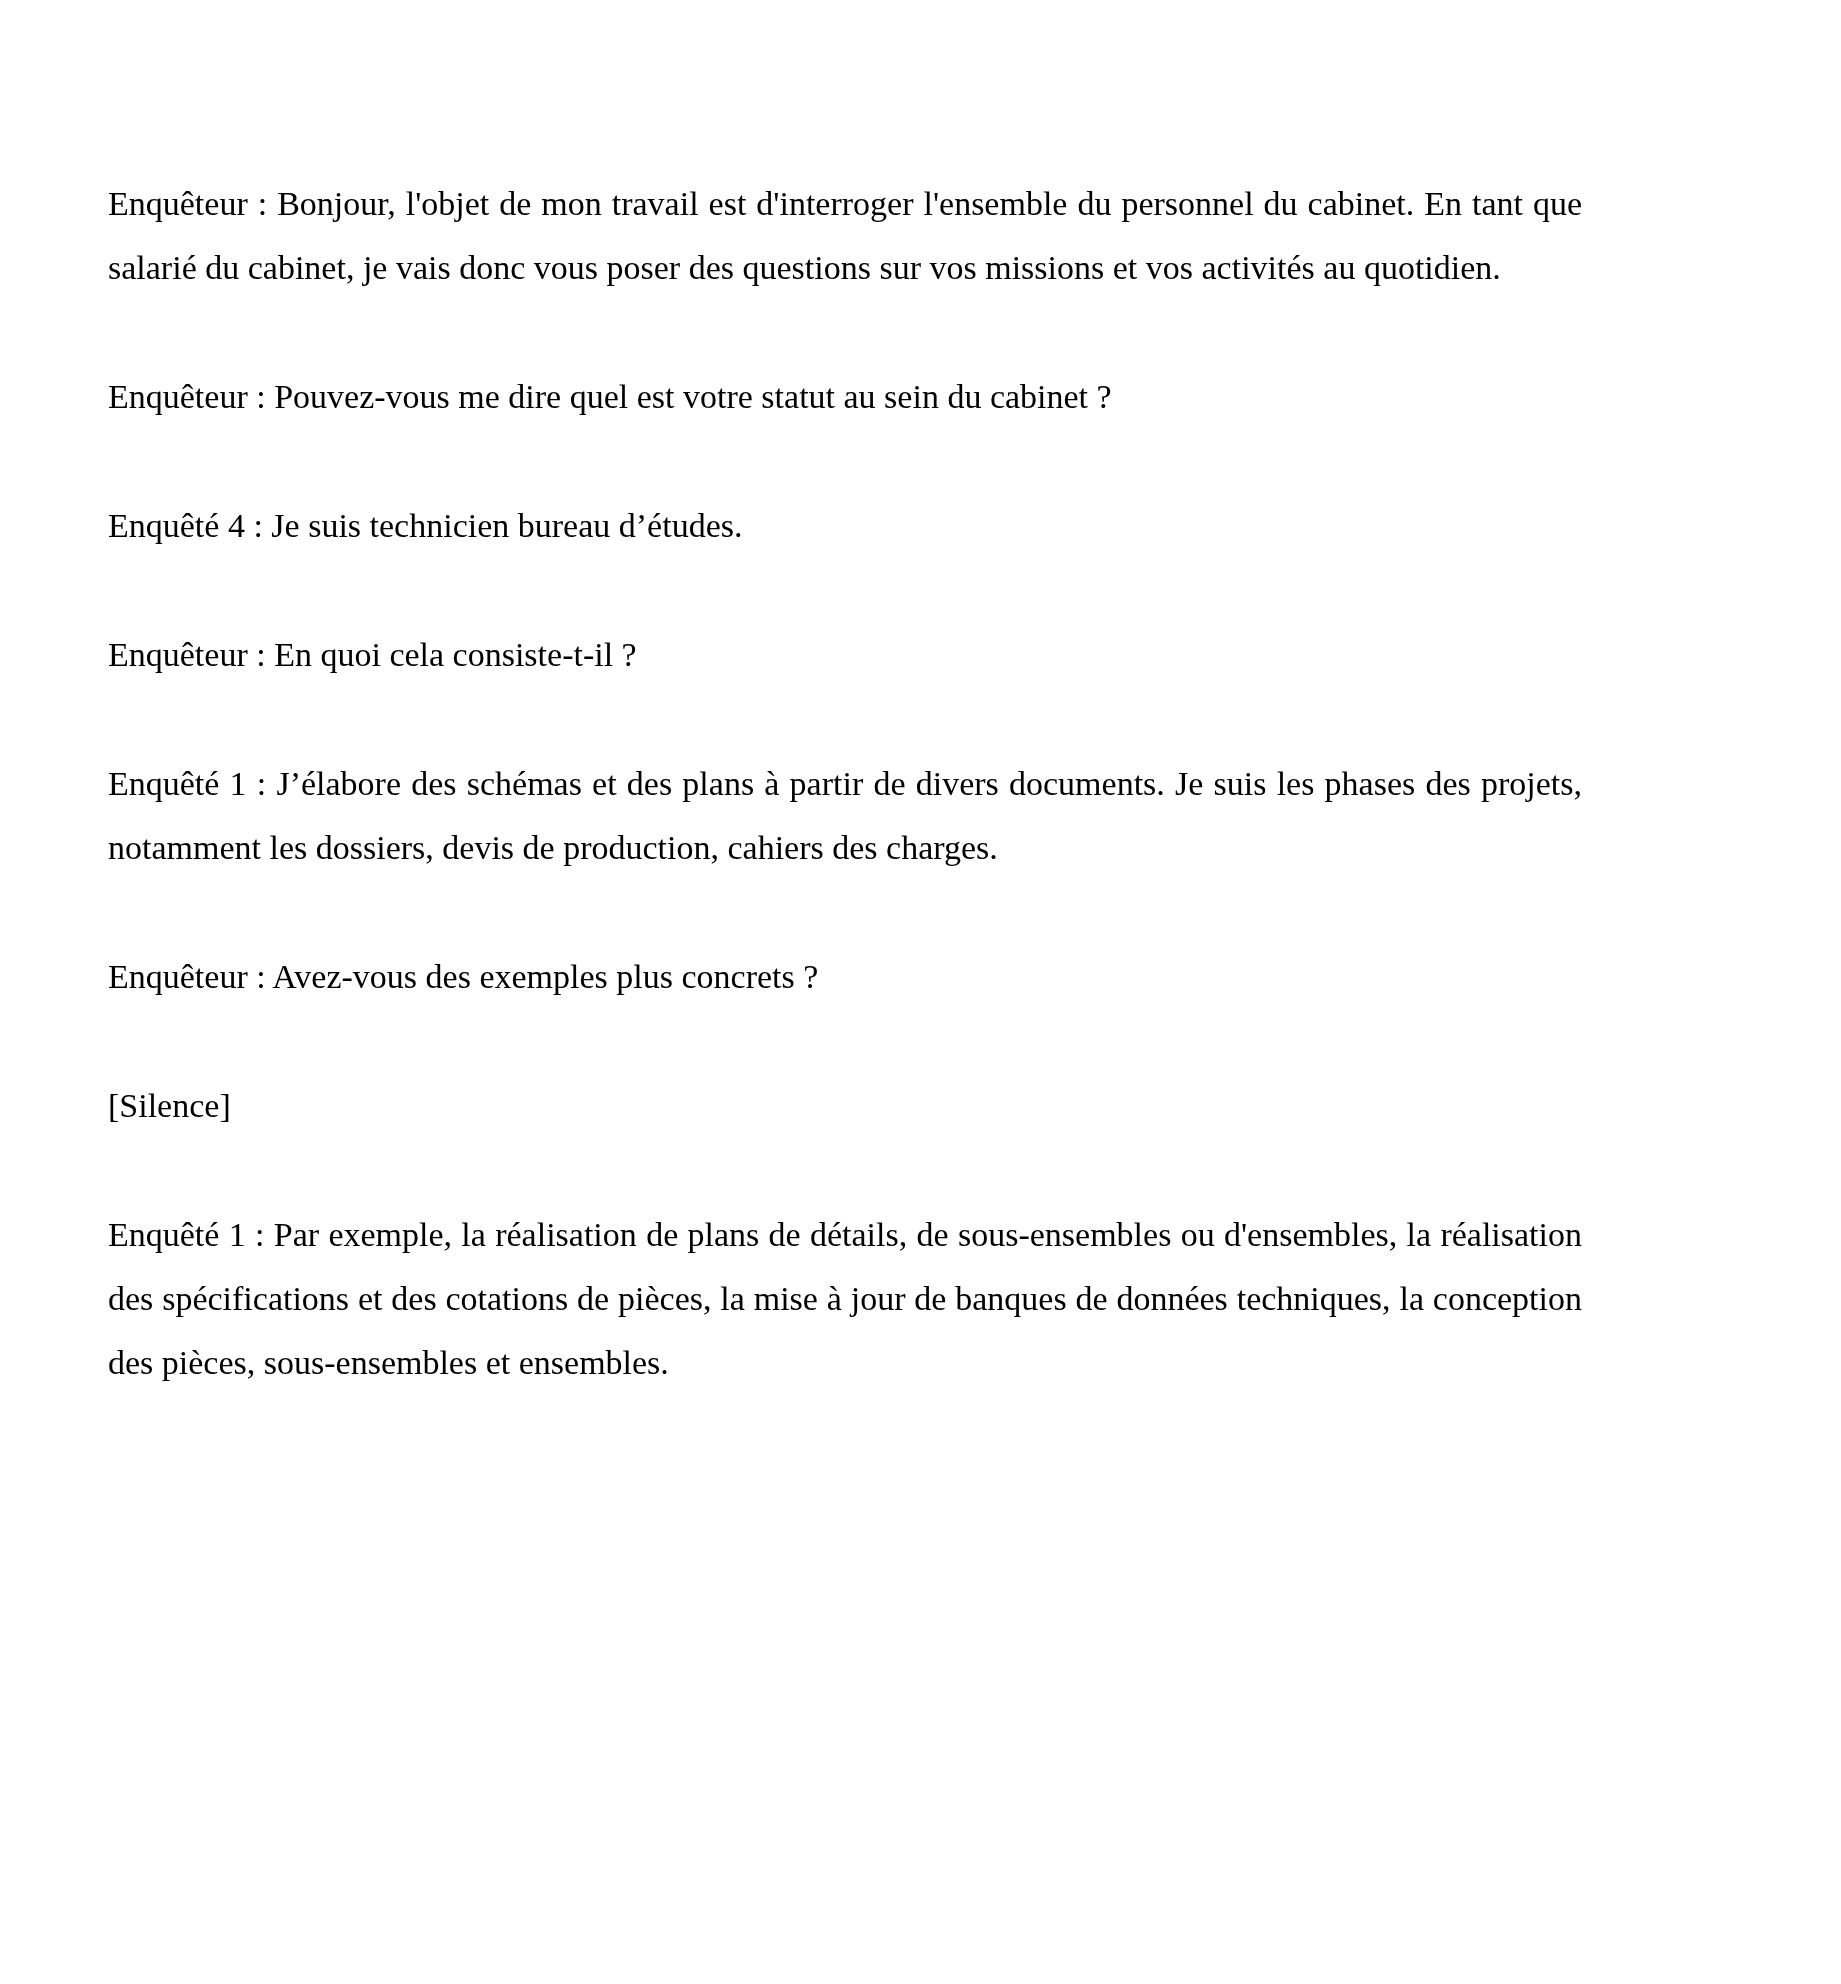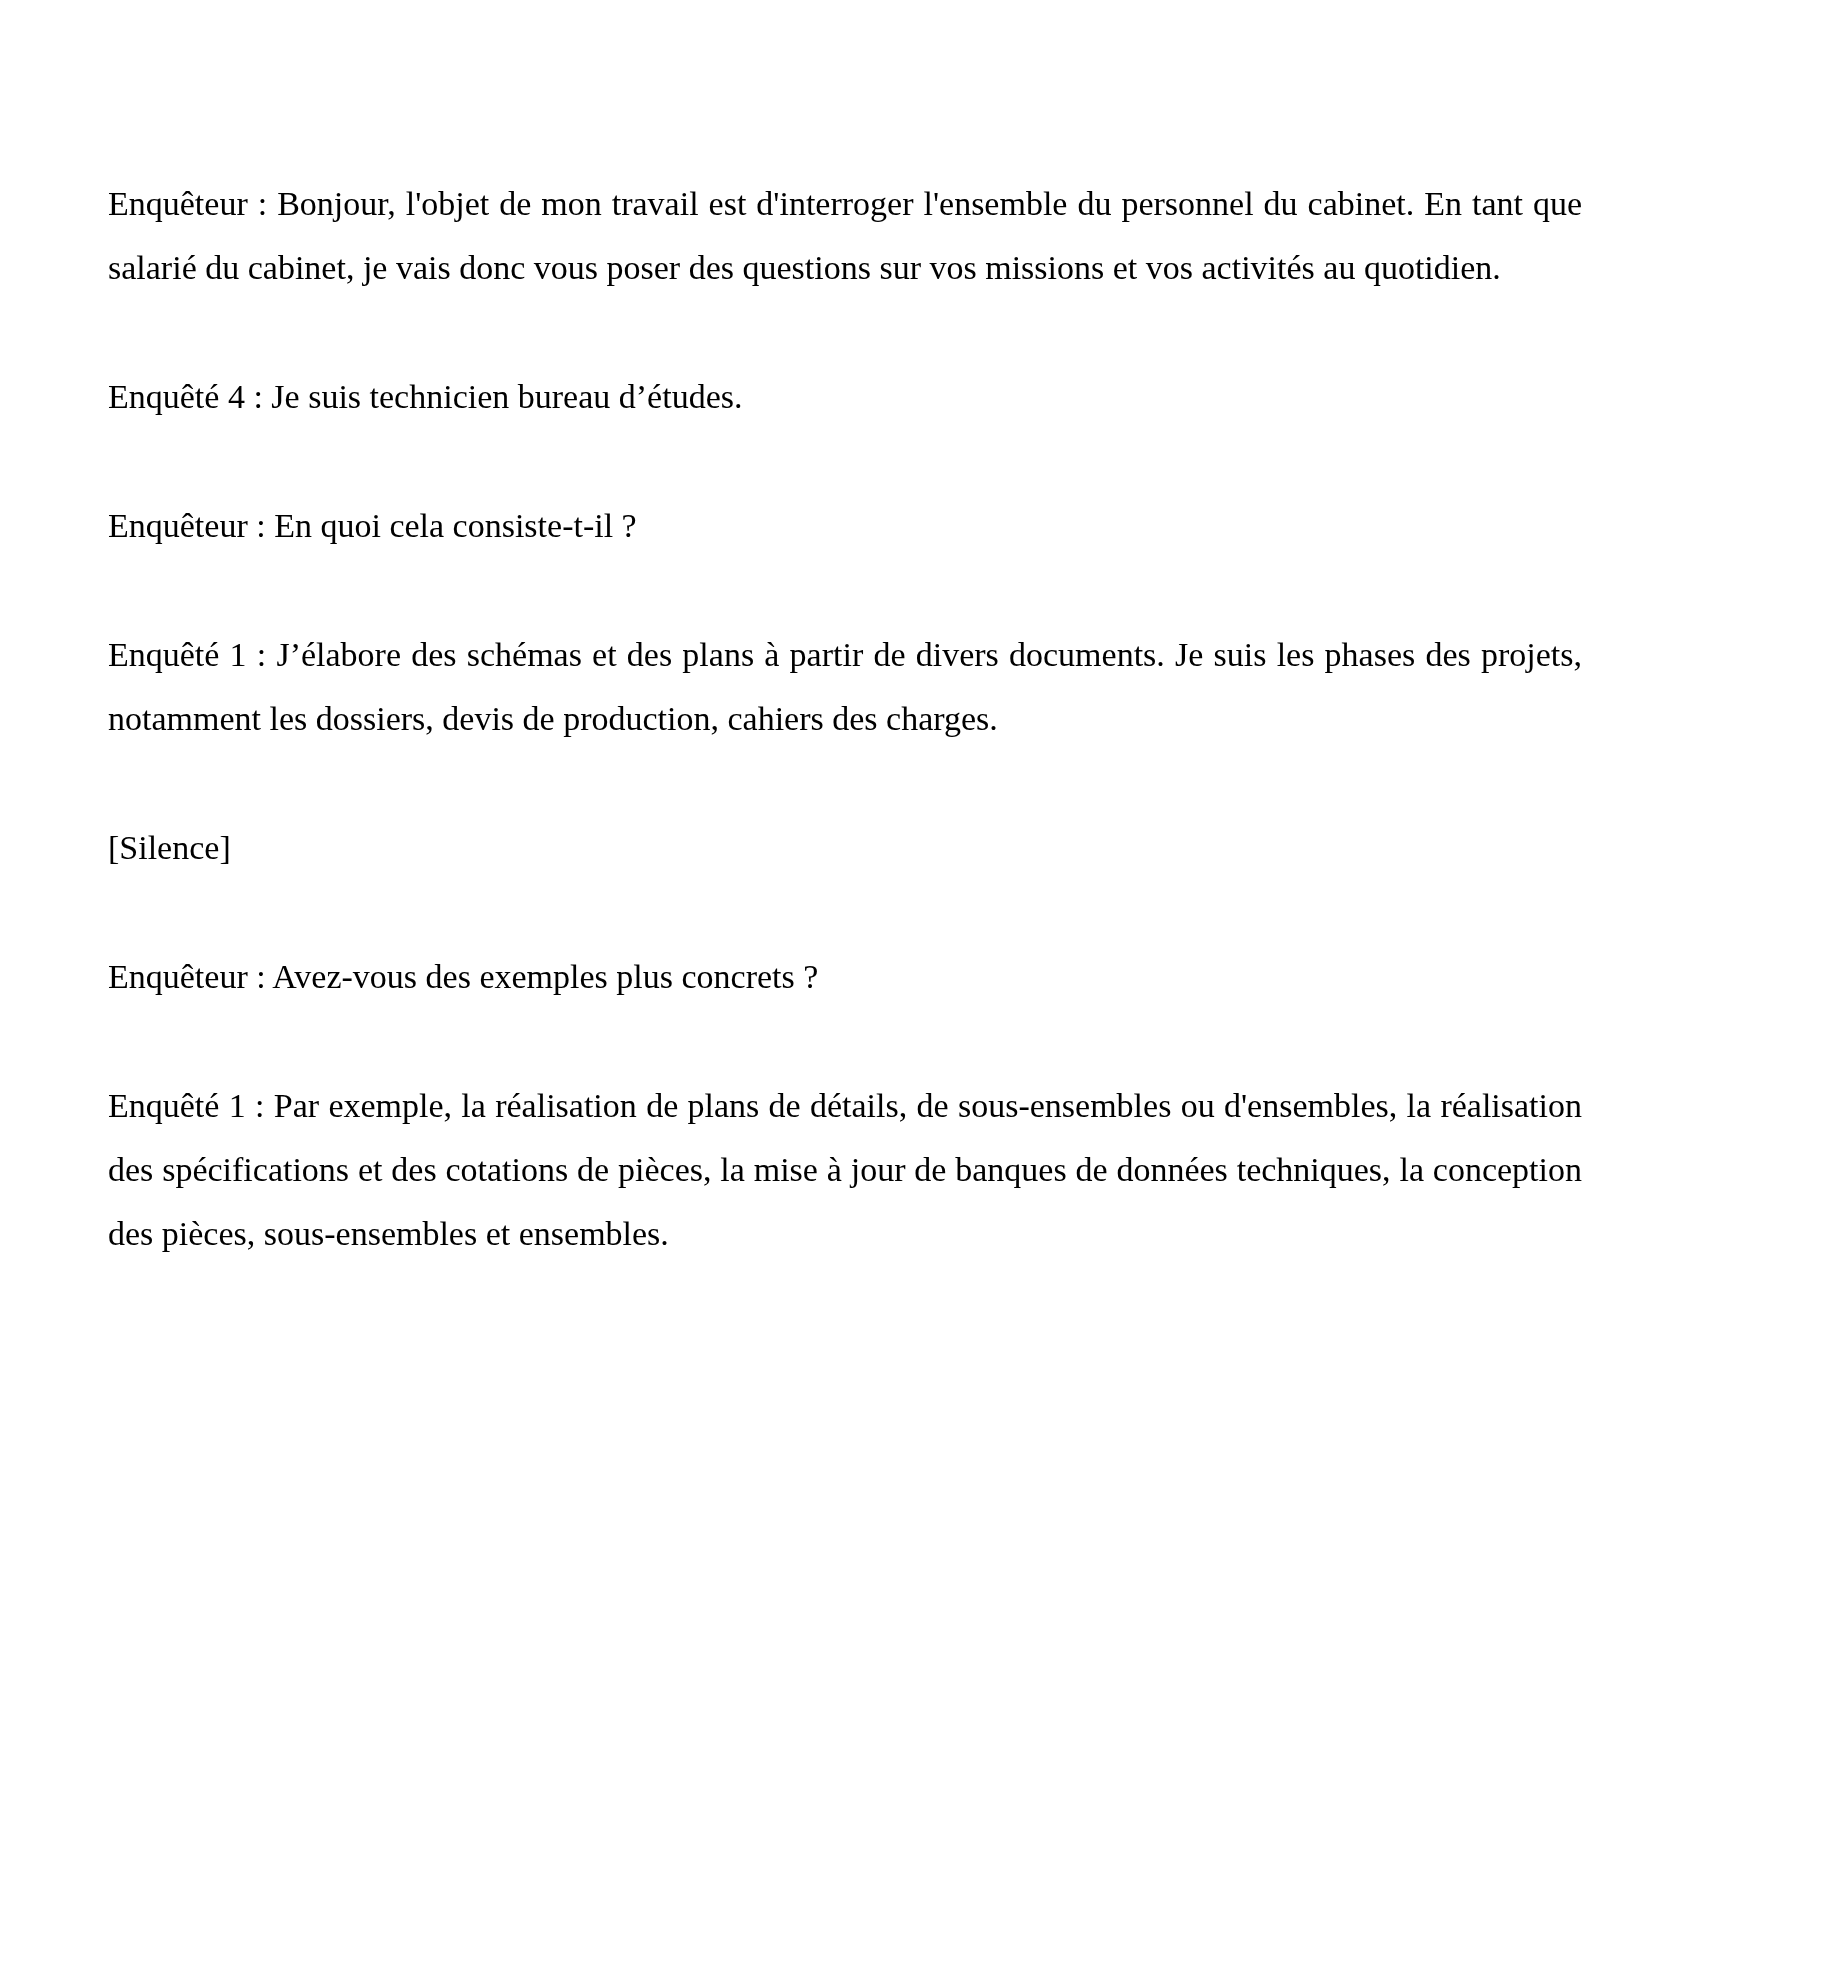--- a/index.html
+++ b/index.html
@@ -30,20 +30,21 @@
   }
   .para:last-child {
     margin-bottom: 0;
   }
 </style>
 </head>
 <body>
 
 <div class="page">
   <p class="para">Enquêteur : Bonjour, l'objet de mon travail est d'interroger l'ensemble du personnel du cabinet. En tant que salarié du cabinet, je vais donc vous poser des questions sur vos missions et vos activités au quotidien.</p>
+  <p class="para">Enquêteur : Pouvez-vous me dire quel est votre statut au sein du cabinet ?</p>
   <p class="para">Enquêté 4 : Je suis technicien bureau d’études.</p>
   <p class="para">Enquêteur : En quoi cela consiste-t-il ?</p>
   <p class="para">Enquêté 1 : J’élabore des schémas et des plans à partir de divers documents. Je suis les phases des projets, notamment les dossiers, devis de production, cahiers des charges.</p>
+  <p class="para">Enquêteur : Avez-vous des exemples plus concrets ?</p>
   <p class="para">[Silence]</p>
-  <p class="para">Enquêteur : Avez-vous des exemples plus concrets ?</p>
   <p class="para">Enquêté 1 : Par exemple, la réalisation de plans de détails, de sous-ensembles ou d'ensembles, la réalisation des spécifications et des cotations de pièces, la mise à jour de banques de données techniques, la conception des pièces, sous-ensembles et ensembles.</p>
 </div>
 
 
 </body></html>

